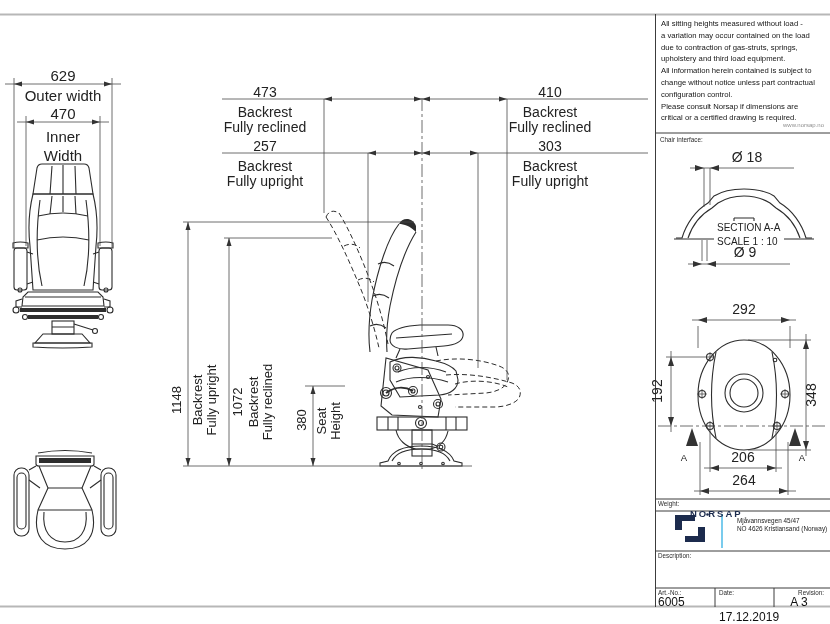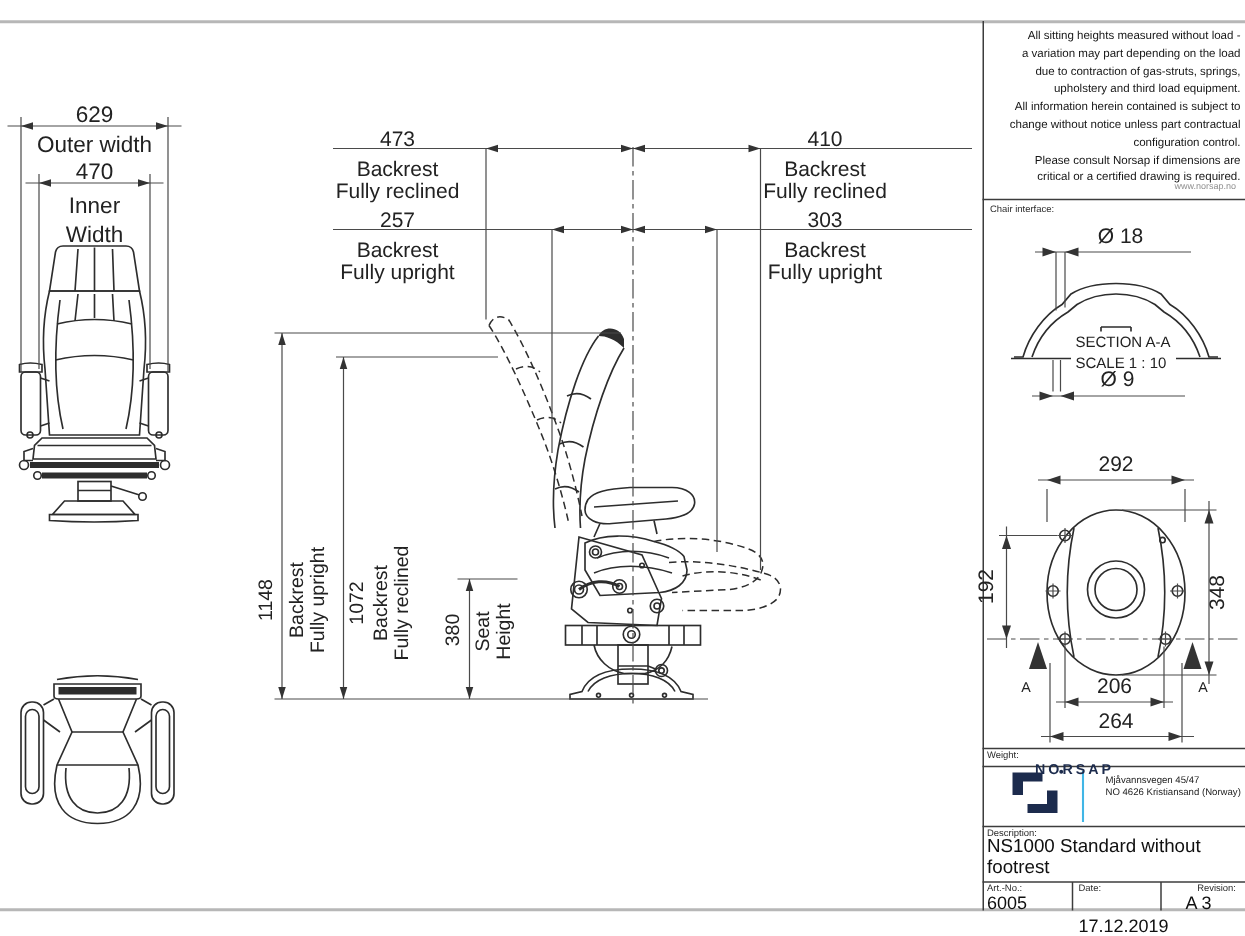--- a/index.html
+++ b/index.html
@@ -16,21 +16,21 @@
   .t9{font-size:9.5px;}
   .ln{stroke:#2d2d2d;stroke-width:1.1;fill:none;}
   .thick{stroke:#2d2d2d;stroke-width:2;fill:none;}
   .dash{stroke:#2d2d2d;stroke-width:1;fill:none;stroke-dasharray:5 3;}
   .dim{stroke:#4a4a4a;stroke-width:0.8;fill:none;}
   .cl{stroke:#4a4a4a;stroke-width:0.8;fill:none;stroke-dasharray:13 3 3 3;}
   .ar{fill:#333;stroke:none;}
   .fill-dk{fill:#2d2d2d;stroke:none;}
   .tbline{stroke:#3c3c3c;stroke-width:1;fill:none;}
   .border{stroke:#b7b7b7;stroke-width:2;fill:none;}
-  .notes{line-height:11.8px;font-size:7.7px;color:#161616;text-align:right;}
+  .notes{line-height:11.8px;font-size:7.7px;color:#161616;}
   .tiny{font-size:6.3px;color:#2a2a2a;}
   .web{font-size:6px;color:#8f8f8f;text-align:right;}
   .brand{font-size:9.5px;font-weight:bold;letter-spacing:2px;color:#1c2b4d;text-align:center;}
   .addr{font-size:6.4px;color:#222;line-height:8px;}
   .desc{font-size:12.5px;line-height:13.5px;color:#101010;}
   .val{font-size:12px;color:#101010;text-align:right;}
 </style>
 </head>
 <body>
 
@@ -273,21 +273,21 @@
   <g>
     <path fill="#1c2b4d" d="M675,515 h20 v6 h-13 v9 h-7 z"></path>
     <path fill="#1c2b4d" d="M705,542 h-20 v-6 h13 v-9 h7 z"></path>
     <circle fill="#1c2b4d" cx="707.5" cy="514.5" r="1.3"></circle>
     <path d="M722,514 V548" stroke="#41b6e6" stroke-width="1.4"></path>
   </g>
 </svg>
 
   <div class="abs notes" style="left:661px;top:18px;width:166px;">
     <div>All sitting heights measured without load -</div>
-    <div>a variation may part depending on the load</div>
+    <div>a variation may occur contained on the load</div>
     <div>due to contraction of gas-struts, springs,</div>
     <div>upholstery and third load equipment.</div>
     <div>All information herein contained is subject to</div>
     <div>change without notice unless part contractual</div>
     <div>configuration control.</div>
     <div>Please consult Norsap if dimensions are</div>
     <div>critical or a certified drawing is required.</div>
   </div>
   <div class="abs web" style="left:661px;top:122px;width:163px;">www.norsap.no</div>
 
@@ -296,24 +296,20 @@
   <div class="abs tiny" style="left:658px;top:500px;">Weight:</div>
 
   <div class="abs brand" style="left:662px;top:508px;width:52px;margin-left:28px;">NORSAP</div>
 
   <div class="abs addr" style="left:737px;top:517px;">
     <div>Mjåvannsvegen 45/47</div>
     <div>NO 4626  Kristiansand (Norway)</div>
   </div>
 
   <div class="abs tiny" style="left:658px;top:552px;">Description:</div>
-  <div class="abs desc" style="left:658px;top:558px;width:170px;">
-    <div>NS1000 Standard without</div>
-    <div>footrest</div>
-  </div>
 
   <div class="abs tiny" style="left:658px;top:589px;">Art.-No.:</div>
   <div class="abs val" style="left:658px;top:595px;">6005</div>
 
   <div class="abs tiny" style="left:719px;top:589px;">Date:</div>
   <div class="abs val" style="left:719px;top:595px;margin-top:15px;">17.12.2019</div>
 
   <div class="abs tiny" style="left:774px;top:589px;width:50px;text-align:right;">Revision:</div>
   <div class="abs val" style="left:774px;top:595px;width:50px;text-align:center;">A 3</div>
 

